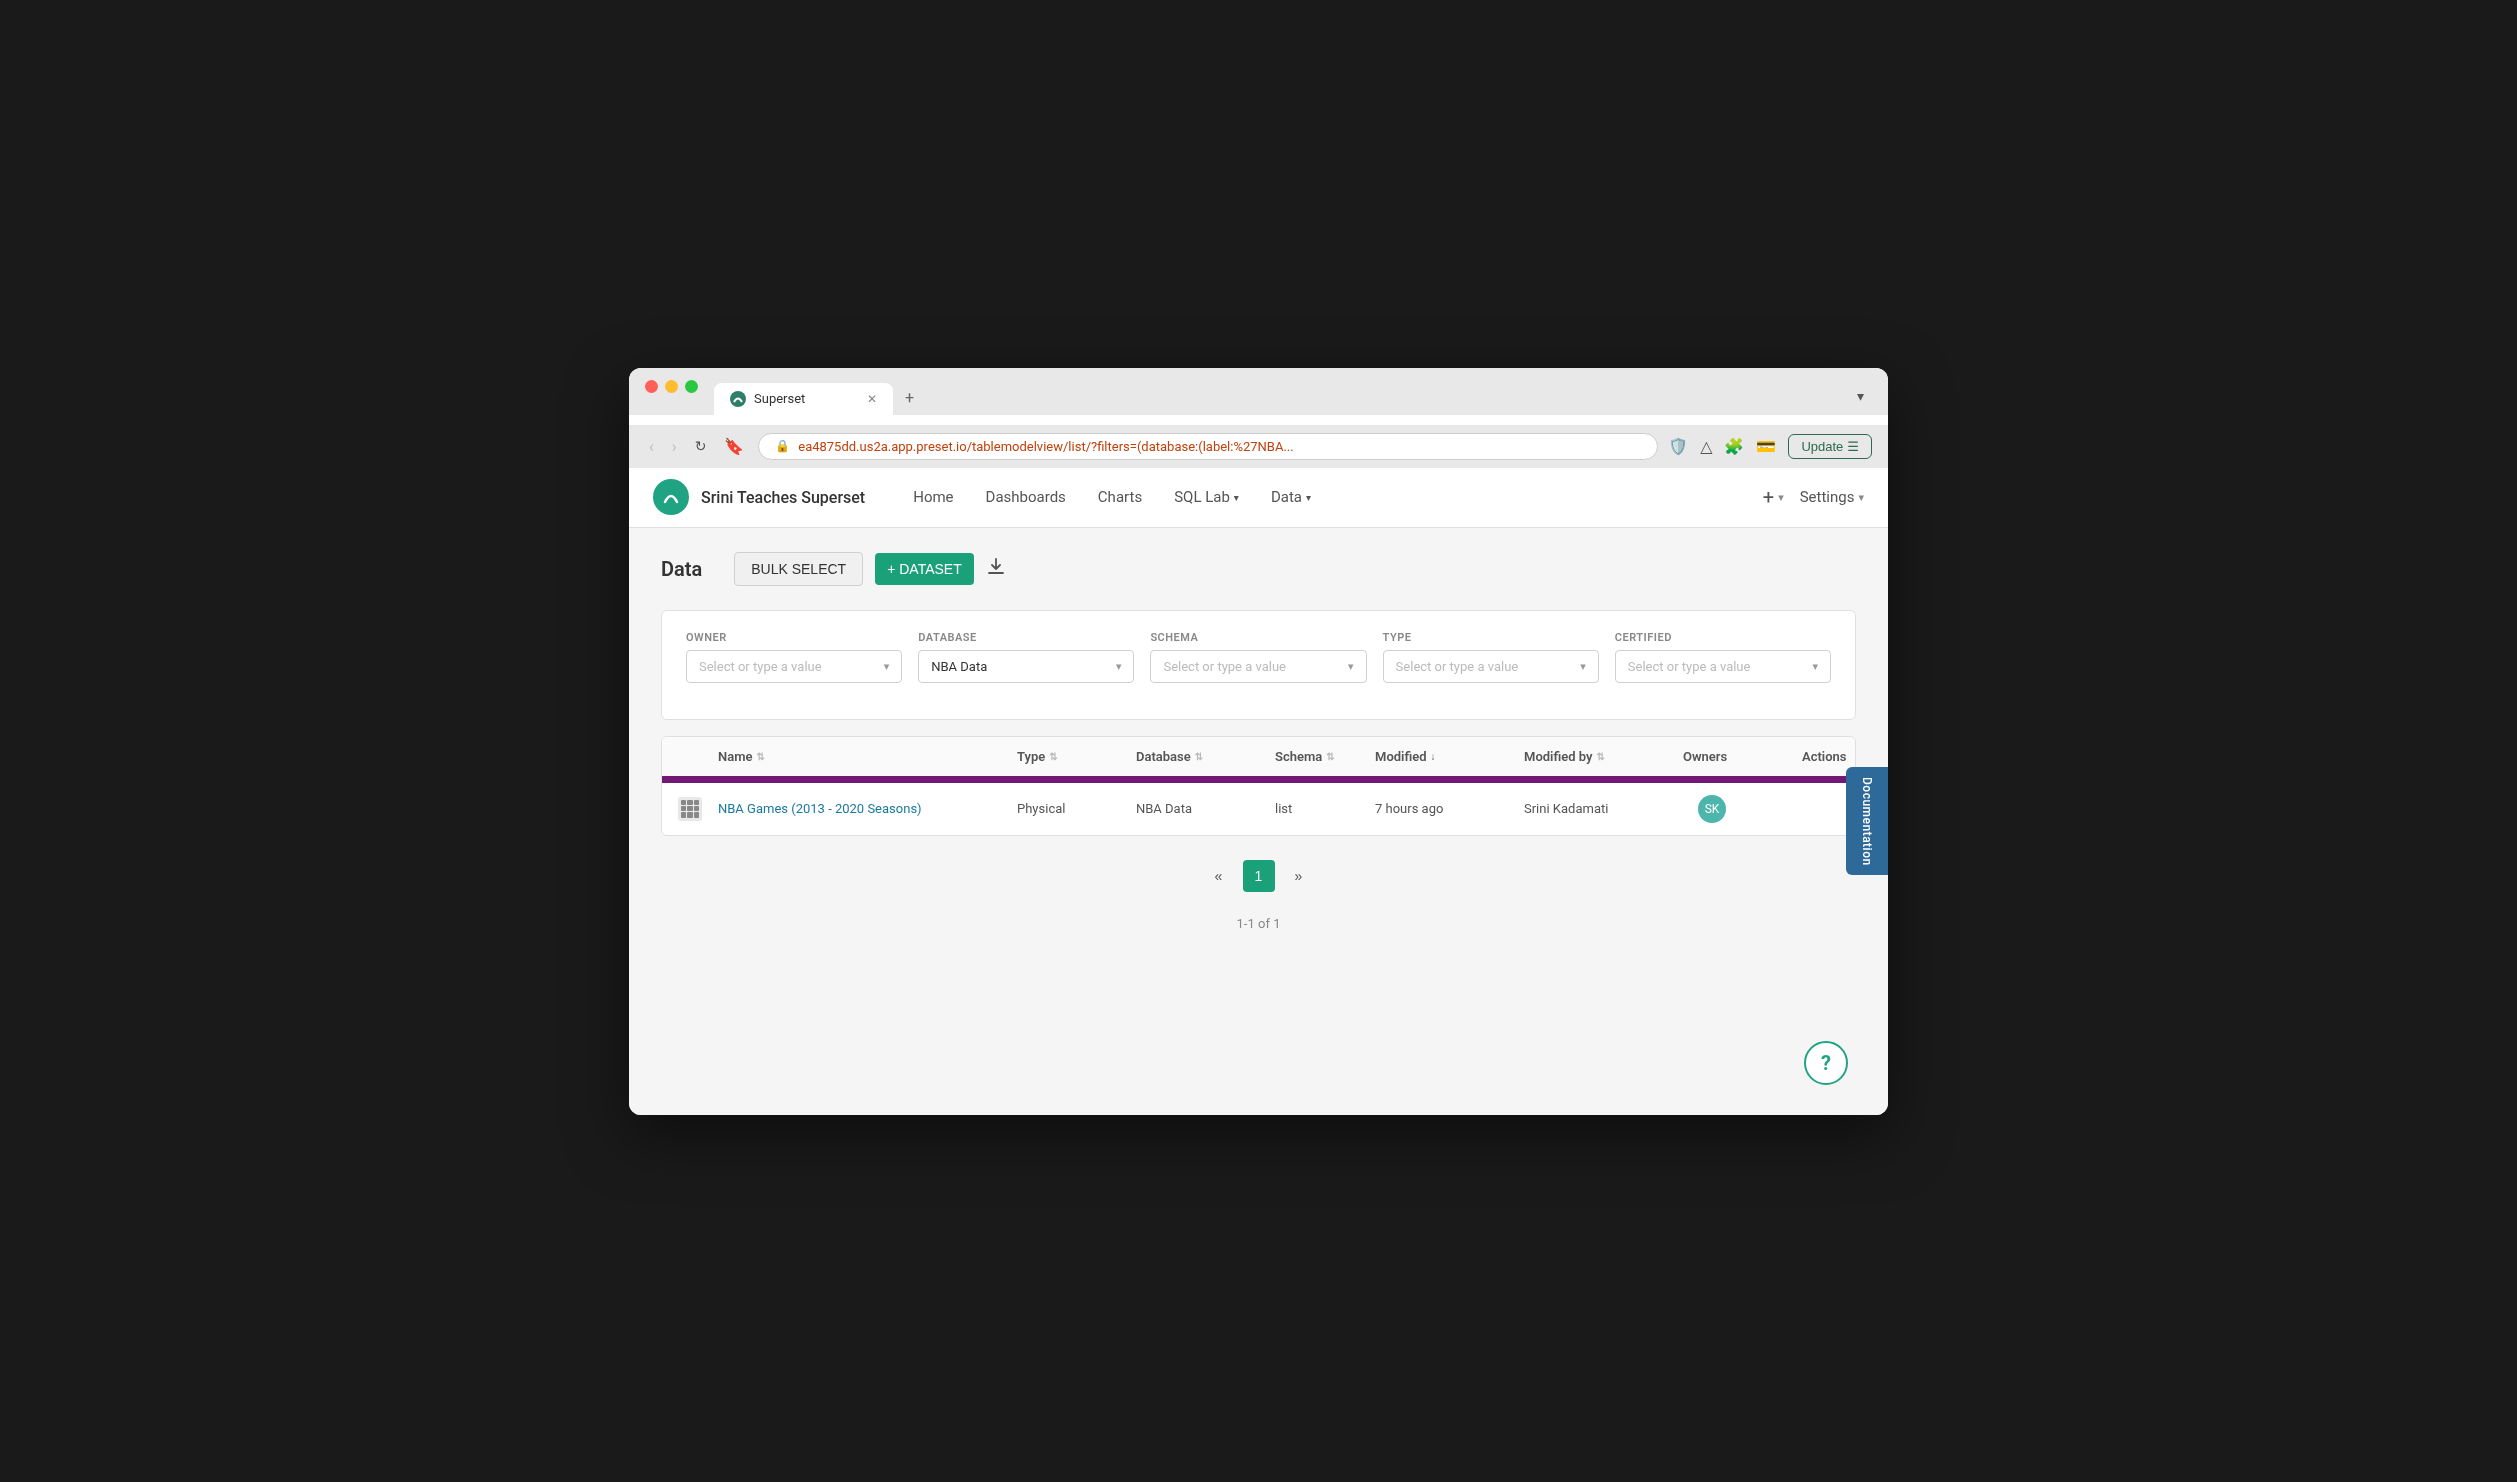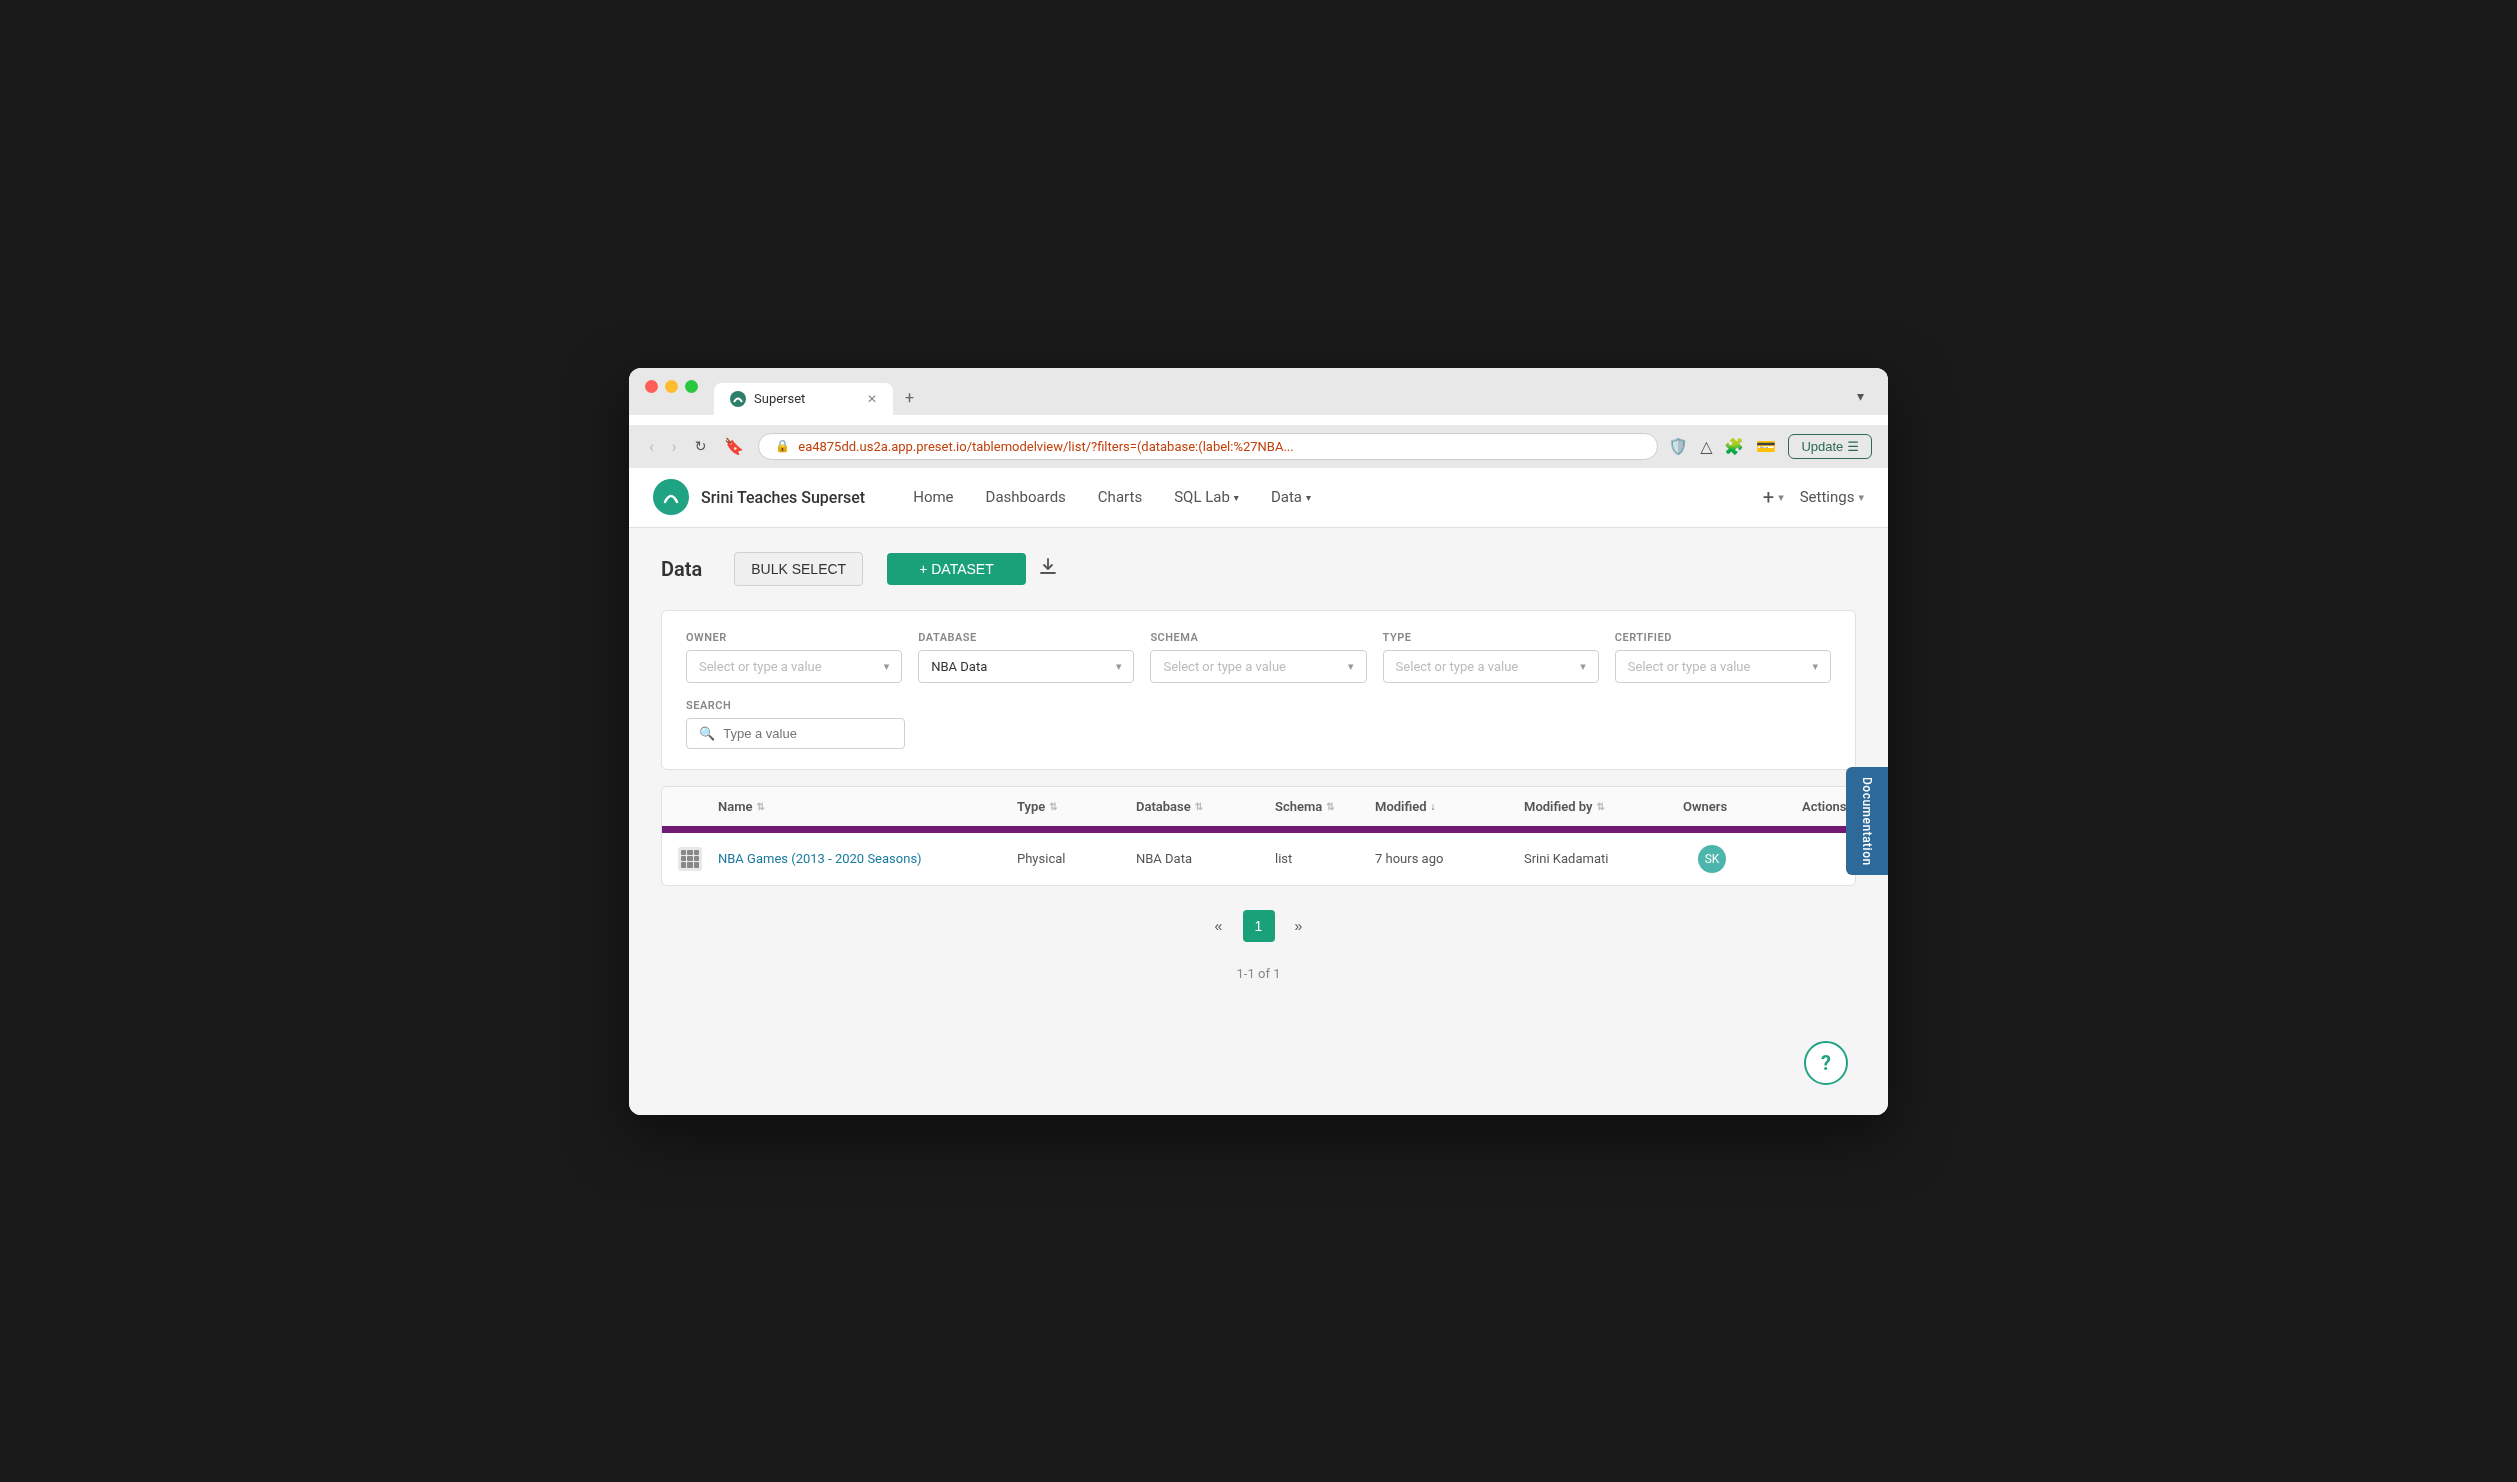--- a/index.html
+++ b/index.html
@@ -246,28 +246,27 @@
       font-size: 14px;
       font-weight: 500;
       color: #333;
       cursor: pointer;
     }
     .add-dataset-btn {
       background: #1ba17a;
       color: white;
       border: none;
       border-radius: 4px;
-      padding: 8px 32px;
+      padding: 8px 12px;
       font-size: 14px;
       font-weight: 500;
       cursor: pointer;
       display: flex;
       align-items: center;
       gap: 6px;
-      margin-left: 12px;
     }
     .download-btn {
       color: #555;
       font-size: 20px;
       cursor: pointer;
       background: none;
       border: none;
     }
     
     .filters-section {
@@ -597,29 +596,20 @@
 
           <div class="filter-group">
             <span class="filter-label">CERTIFIED</span>
             <div class="filter-select">
               <span style="color:#bbb; font-size:13px;">Select or type a value</span>
               <span class="chevron">▾</span>
             </div>
           </div>
         </div>
 
-        <div class="search-row">
-          <div class="search-group">
-            <span class="filter-label">SEARCH</span>
-            <div class="search-input-wrapper">
-              <span class="search-icon">🔍</span>
-              <input class="search-input" type="text" placeholder="Type a value" style="">
-            </div>
-          </div>
-        </div>
       </div>
 
       <div class="data-table">
         <div class="table-header">
           <div class="th"></div>
           <div class="th">
             <span>Name</span>
             <span class="sort-icon">⇅</span>
           </div>
           <div class="th">

